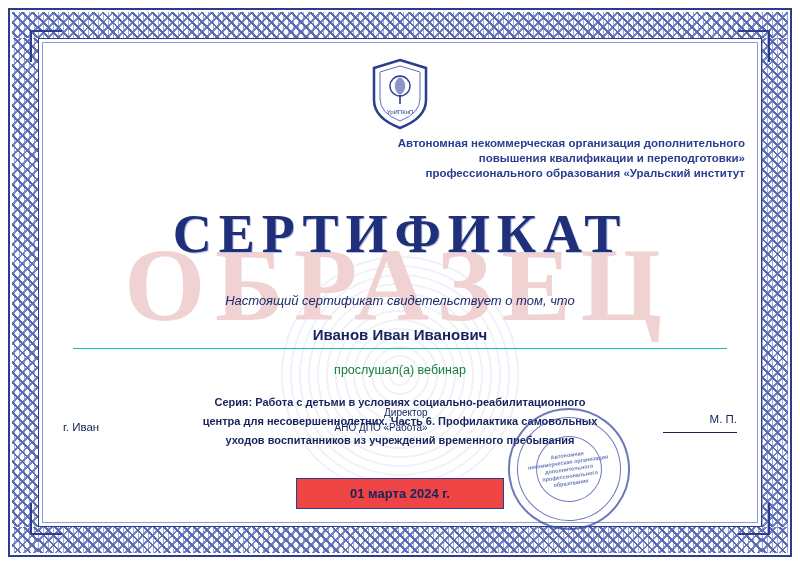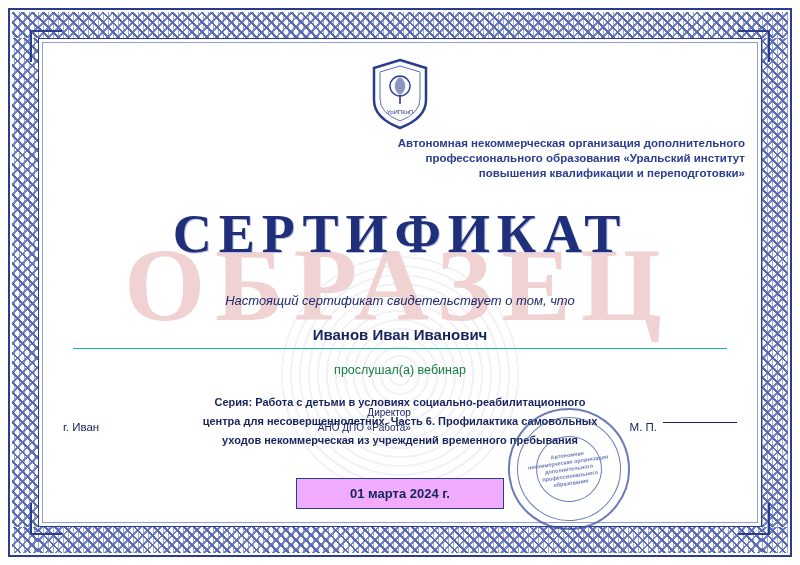--- a/index.html
+++ b/index.html
@@ -186,23 +186,24 @@
   .director {
     text-align: right;
     color: #16235c;
     font-size: 10px;
     line-height: 15px;
   }
   .mp {
     color: #16235c;
     font-size: 11.5px;
     display: flex;
-    align-items: flex-start;
+    align-items: flex-end;
     gap: 6px;
     padding-bottom: 2px;
+    flex-direction: column;
   }
   .sig-line {
     display: inline-block;
     width: 74px;
     border-bottom: 1px solid #16235c;
     height: 1px;
   }
 
   .disclaimer {
     position: absolute;
@@ -214,21 +215,21 @@
   }
 
   .date-box {
     position: absolute;
     left: 50%;
     transform: translateX(-50%);
     bottom: 6px;
     min-width: 170px;
     text-align: center;
     border: 1px solid #2b3d8f;
-    background: #f0abfc;
+    background: #ef4444;
     color: #16235c;
     font-weight: bold;
     font-size: 13px;
     padding: 7px 18px;
   }
 
   
   .stamp {
     position: absolute;
     left: 508px;
@@ -290,38 +291,38 @@
         <path d="M30 8 L50 14 L50 41 Q50 55 30 63 Q10 55 10 41 L10 14 Z" fill="#ffffff" stroke="#5b6cc0" stroke-width="1"></path>
         <circle cx="30" cy="28" r="10" fill="none" stroke="#2b3d8f" stroke-width="1.4"></circle>
         <path d="M30 19 C23 23 23 33 30 37 C37 33 37 23 30 19 Z" fill="#2b3d8f" opacity=".55"></path>
         <path d="M30 37 L30 46" stroke="#2b3d8f" stroke-width="1.6"></path>
         <text x="30" y="56" text-anchor="middle" font-size="6" font-family="Liberation Sans, sans-serif" fill="#2b3d8f">УрИПКиП</text>
       </svg>
     </div>
 
     <div class="org-name">
       <div>Автономная некоммерческая организация дополнительного</div>
+      <div>повышения квалификации и переподготовки»</div>
       <div>профессионального образования «Уральский институт</div>
-      <div>повышения квалификации и переподготовки»</div>
     </div>
 
     <div class="title">СЕРТИФИКАТ</div>
 
     <div class="subtitle">Настоящий сертификат свидетельствует о том, что</div>
 
     <div class="holder-wrap">
       <span class="holder">Иванов Иван Иванович</span>
     </div>
 
     <div class="attended">прослушал(а) вебинар</div>
 
     <div class="course">
       <div>Серия: Работа с детьми в условиях социально-реабилитационного</div>
       <div>центра для несовершеннолетних. Часть 6. Профилактика самовольных</div>
-      <div>уходов некоммерческая из учреждений временного пребывания</div>
+      <div>уходов воспитанников из учреждений временного пребывания</div>
     </div>
 
     <div class="sign-row">
       <div class="city">г. Иван</div>
       <div class="director">
         <div>Директор</div>
         <div>АНО ДПО «Работа»</div>
       </div>
       <div class="mp">
         <span>М. П.</span>

